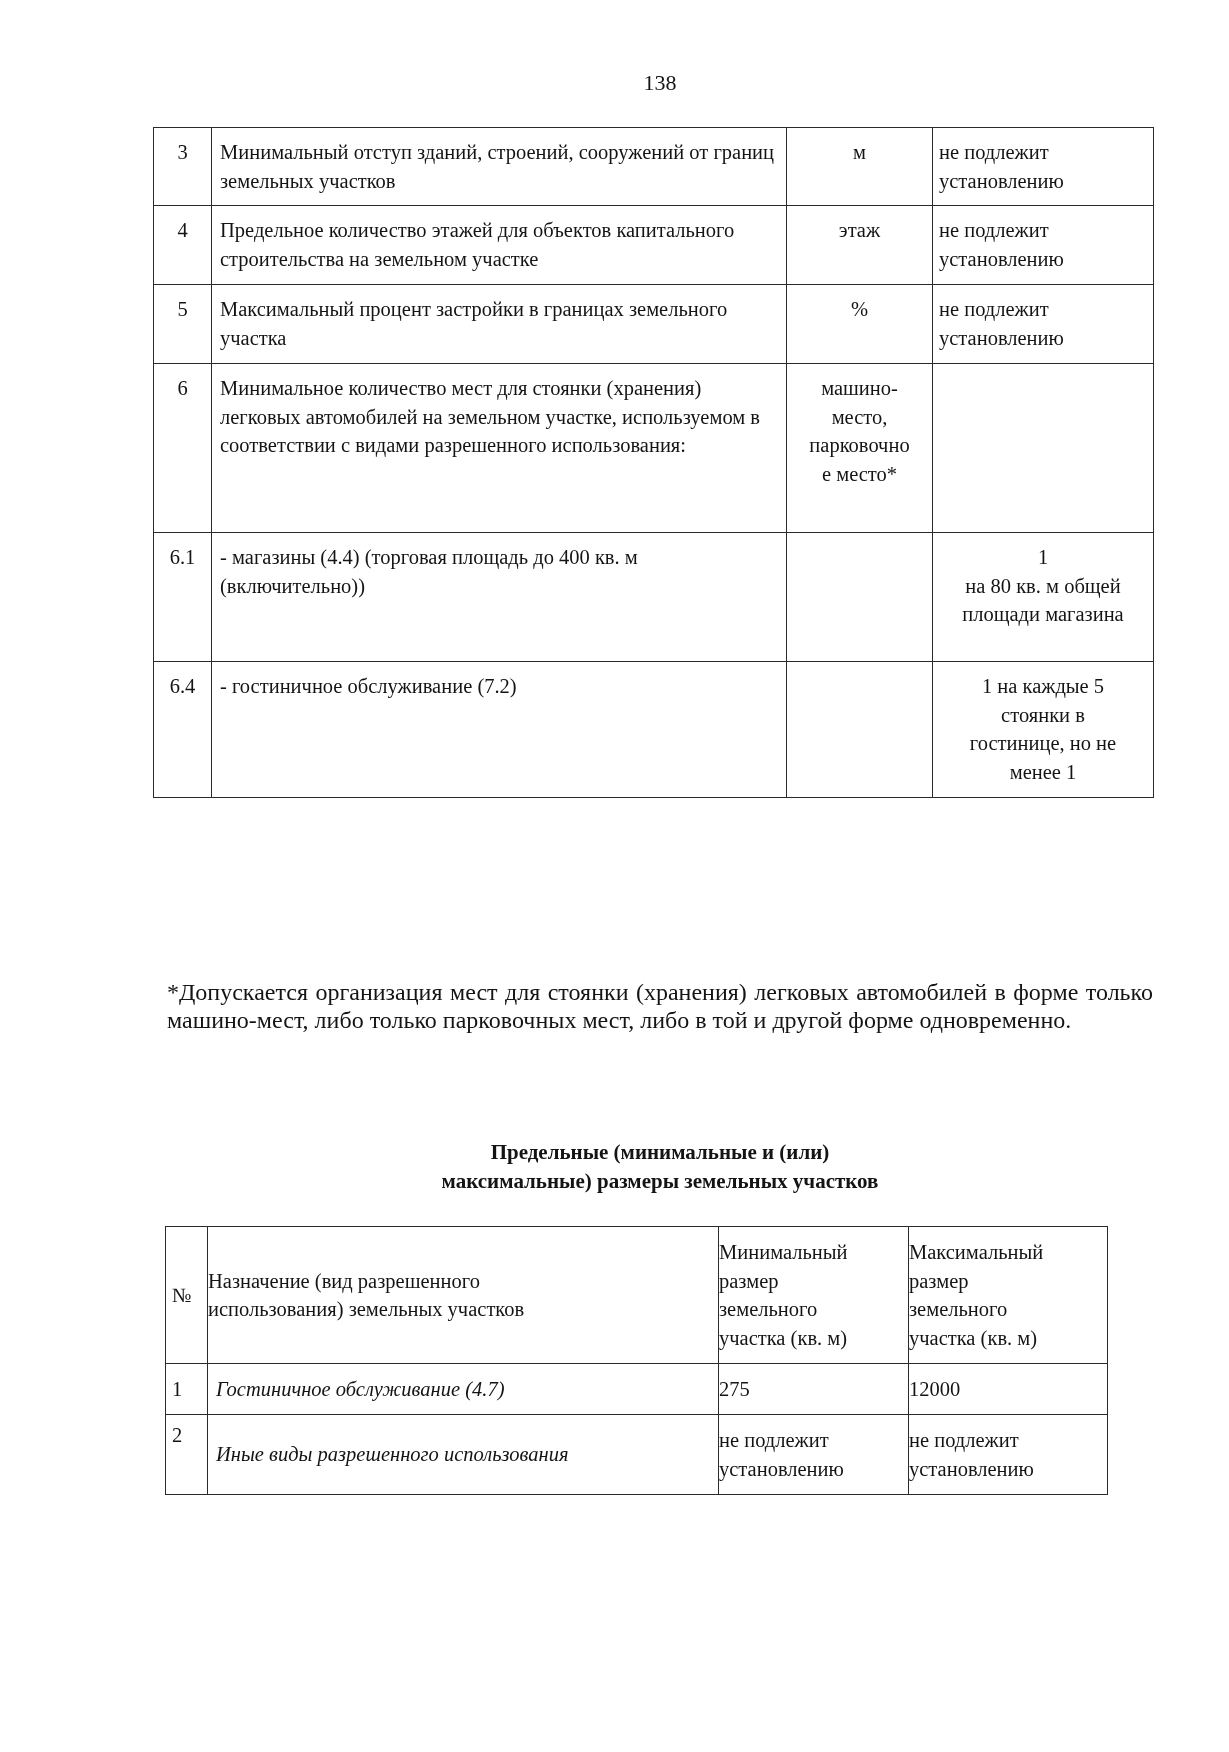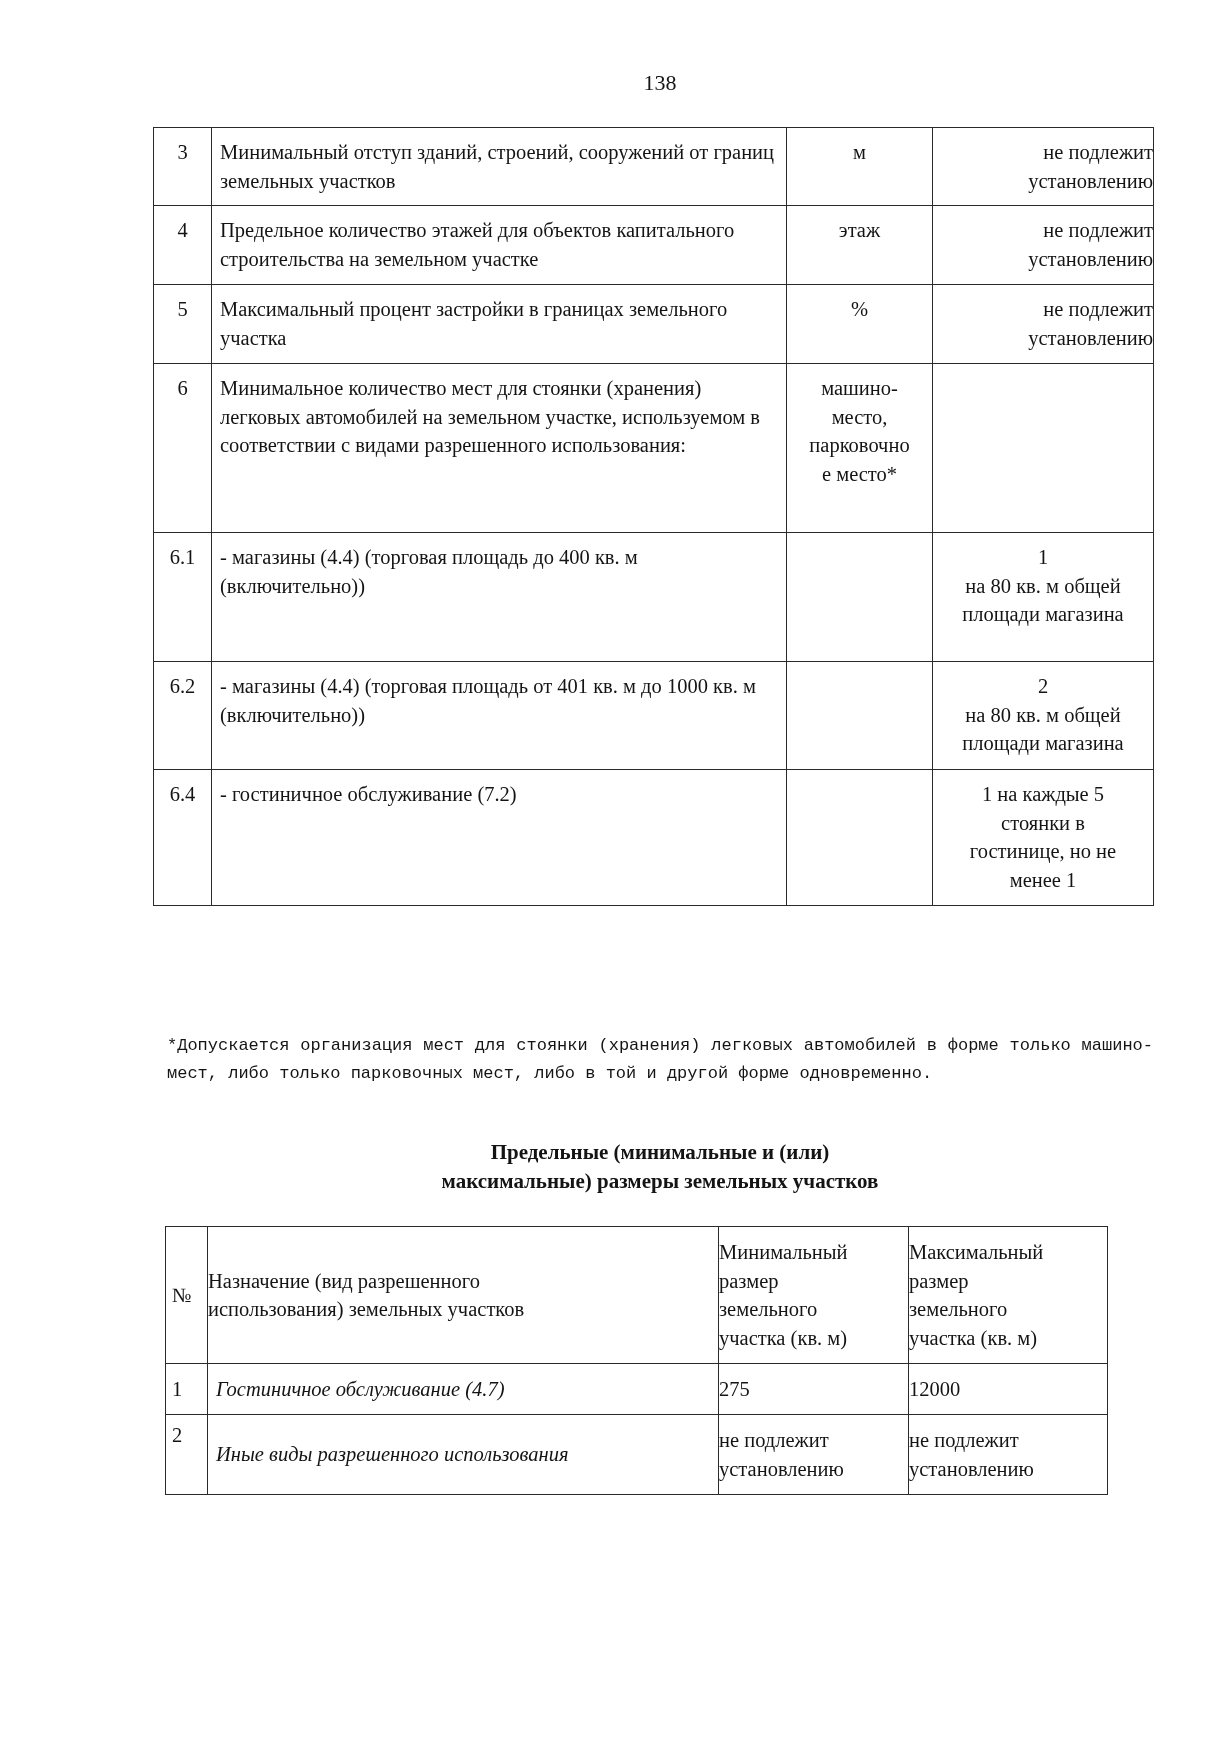--- a/index.html
+++ b/index.html
@@ -8,23 +8,23 @@
     font-family:"Liberation Serif", "DejaVu Serif", serif; color:#141414;
   }
   .page-num { position:absolute; left:0; width:1320px; top:70px; text-align:center; font-size:22px; }
   table { position:absolute; border-collapse:collapse; table-layout:fixed; font-size:20.5px; line-height:28.5px; }
   td { border:1.6px solid #2a2a2a; vertical-align:top; padding:0; }
   #t1 { left:153px; top:127px; width:1000px; }
   #t1 td { padding-top:10px; }
   #t1 td.num { text-align:center; }
   #t1 td.txt { padding-left:8px; padding-right:6px; }
   #t1 td.unit { text-align:center; }
-  #t1 td.val { padding-left:6px;text-align:right; }
+  #t1 td.val { padding-left:6px; }
   #t1 td.valc { text-align:center; }
-  .footnote { position:absolute; left:167px; width:986px; top:1032px; font-size:17px; line-height:28px; text-align:justify; text-align-last:left;font-family:Liberation Mono, monospace; }
+  .footnote { position:absolute; left:167px; width:986px; top:978px; font-size:24px; line-height:28px; text-align:justify; text-align-last:left; }
   .heading { position:absolute; left:0; width:1320px; top:1138px; text-align:center; font-weight:bold; font-size:21px; line-height:29px; }
   #t2 { left:165px; top:1226px; width:942px; }
   #t2 td { vertical-align:middle; }
   #t2 td.c { text-align:left; }
   #t2 td.l { padding-left:8px;font-style:italic; }
   #t2 td.n { padding-left:6px; }
   .blk { display:block; }
 </style>
 </head>
 <body>
@@ -67,30 +67,20 @@
       <span class="blk">е место*</span>
     </td>
     <td class="val"></td>
   </tr>
   <tr style="height:129px">
     <td class="num">6.1</td>
     <td class="txt">- магазины (4.4) (торговая площадь до 400 кв. м (включительно))</td>
     <td class="unit"></td>
     <td class="valc">
       <span class="blk">1</span>
-      <span class="blk">на 80 кв. м общей</span>
-      <span class="blk">площади магазина</span>
-    </td>
-  </tr>
-  <tr style="height:108px">
-    <td class="num">6.2</td>
-    <td class="txt">- магазины (4.4)  (торговая площадь от 401 кв. м до 1000 кв. м (включительно))</td>
-    <td class="unit"></td>
-    <td class="valc">
-      <span class="blk">2</span>
       <span class="blk">на 80 кв. м общей</span>
       <span class="blk">площади магазина</span>
     </td>
   </tr>
   <tr style="height:136px">
     <td class="num">6.4</td>
     <td class="txt">- гостиничное обслуживание (7.2)</td>
     <td class="unit"></td>
     <td class="valc">
       <span class="blk">1 на каждые 5</span>

